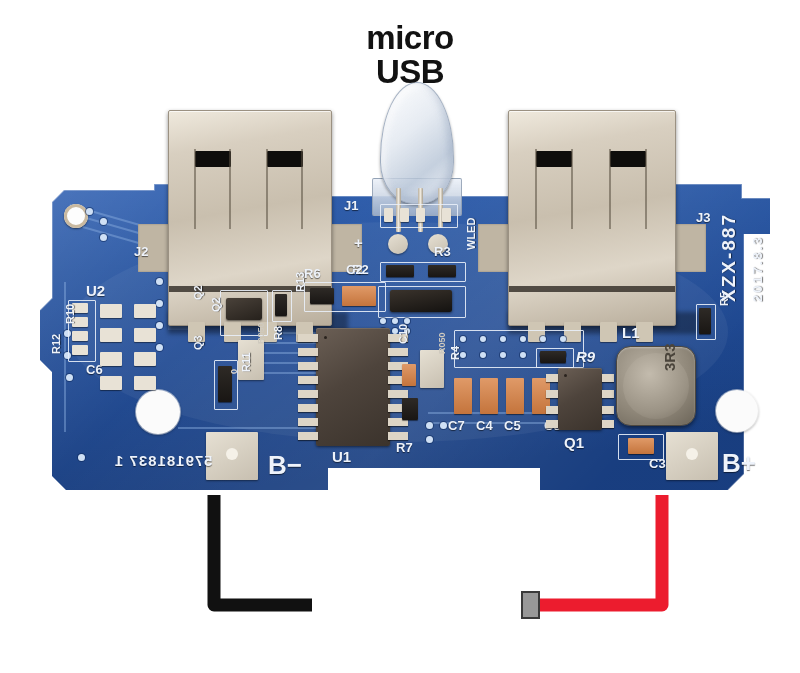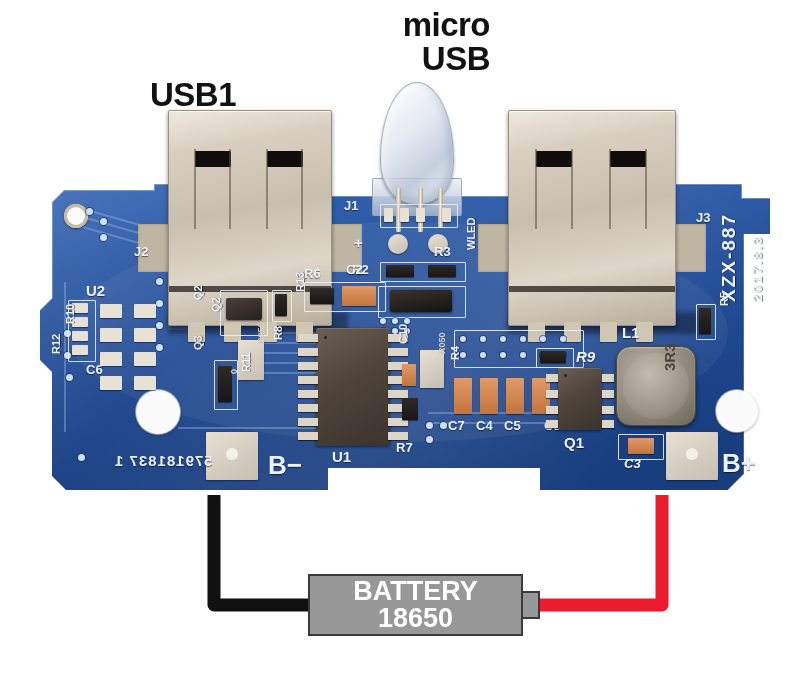--- a/index.html
+++ b/index.html
@@ -7,21 +7,21 @@
        font-family:"Liberation Sans",sans-serif;}
 
   #stage{position:absolute;left:0;top:0;width:800px;height:673px;background:#fff;}
 
   
   .callout{position:absolute;color:#121212;font-weight:bold;
            font-family:"Liberation Sans",sans-serif;letter-spacing:-0.5px;
            text-align:center;line-height:1.02;white-space:pre;}
   #lbl-usb1{left:118px;top:78px;width:150px;font-size:33px;}
   #lbl-usb2{left:508px;top:78px;width:150px;font-size:33px;}
-  #lbl-micro{left:330px;top:8px;width:160px;font-size:33px;text-align:right;}
+  #lbl-micro{left:330px;top:21px;width:160px;font-size:33px;}
 
   
   #pcb{position:absolute;left:28px;top:182px;width:752px;height:316px;}
   .pcbshape{position:absolute;left:0;top:0;width:100%;height:100%;}
 
   
   .silk{position:absolute;color:#eef3fb;font-weight:bold;
         font-family:"Liberation Sans",sans-serif;
         text-shadow:0 1px 1px rgba(0,0,0,.55);white-space:nowrap;
         pointer-events:none;}
@@ -357,21 +357,21 @@
       <div class="indtext rot90" style="left:44px;top:24px;">3R3</div>
     </div>
     <div class="silk s15" style="left:594px;top:142px;">L1</div>
 
     <div class="outline" style="left:668px;top:122px;width:18px;height:34px;"></div>
     <div class="res" style="left:671px;top:126px;width:12px;height:26px;"></div>
     <div class="silk s11 rot90" style="left:690px;top:124px;">R5</div>
 
     <div class="outline" style="left:590px;top:252px;width:44px;height:24px;"></div>
     <div class="capor" style="left:600px;top:256px;width:26px;height:16px;"></div>
-    <div class="silk s13" style="left:596px;top:274px;font-style:italic;">C3</div>
+    <div class="silk s13" style="left:621px;top:274px;">C3</div>
 
     <div class="padbig" style="left:178px;top:250px;width:52px;height:48px;">
       <div style="position:absolute;left:20px;top:16px;width:12px;height:12px;border-radius:50%;background:#f5f1e8;"></div>
     </div>
     <div class="padbig" style="left:638px;top:250px;width:52px;height:48px;">
       <div style="position:absolute;left:20px;top:16px;width:12px;height:12px;border-radius:50%;background:#f5f1e8;"></div>
     </div>
     <div class="silk s22" style="left:240px;top:268px;font-size:26px;">B−</div>
     <div class="silk s22" style="left:694px;top:266px;font-size:26px;">B+</div>
 
@@ -380,22 +380,17 @@
     <div class="silk s15 mirror" style="left:86px;top:270px;letter-spacing:1px;">579181837 1</div>
 
   </div>
 
   <svg id="wires" viewBox="0 0 800 673">
     <path d="M 214,495 L 214,605 L 312,605" fill="none" stroke="#111111" stroke-width="13" stroke-linejoin="round"></path>
     <path d="M 662,495 L 662,605 L 534,605" fill="none" stroke="#ec1c2e" stroke-width="13" stroke-linejoin="round"></path>
   </svg>
 
   <div id="batnub"></div>
-  <div id="battery">
-    <div class="bt">BATTERY</div>
-    <div class="bt">18650</div>
-  </div>
-
-  <div class="callout" id="lbl-usb1">USB1</div>
+
   <div class="callout" id="lbl-micro">micro
 USB</div>
 
 </div>
 
 </body></html>

